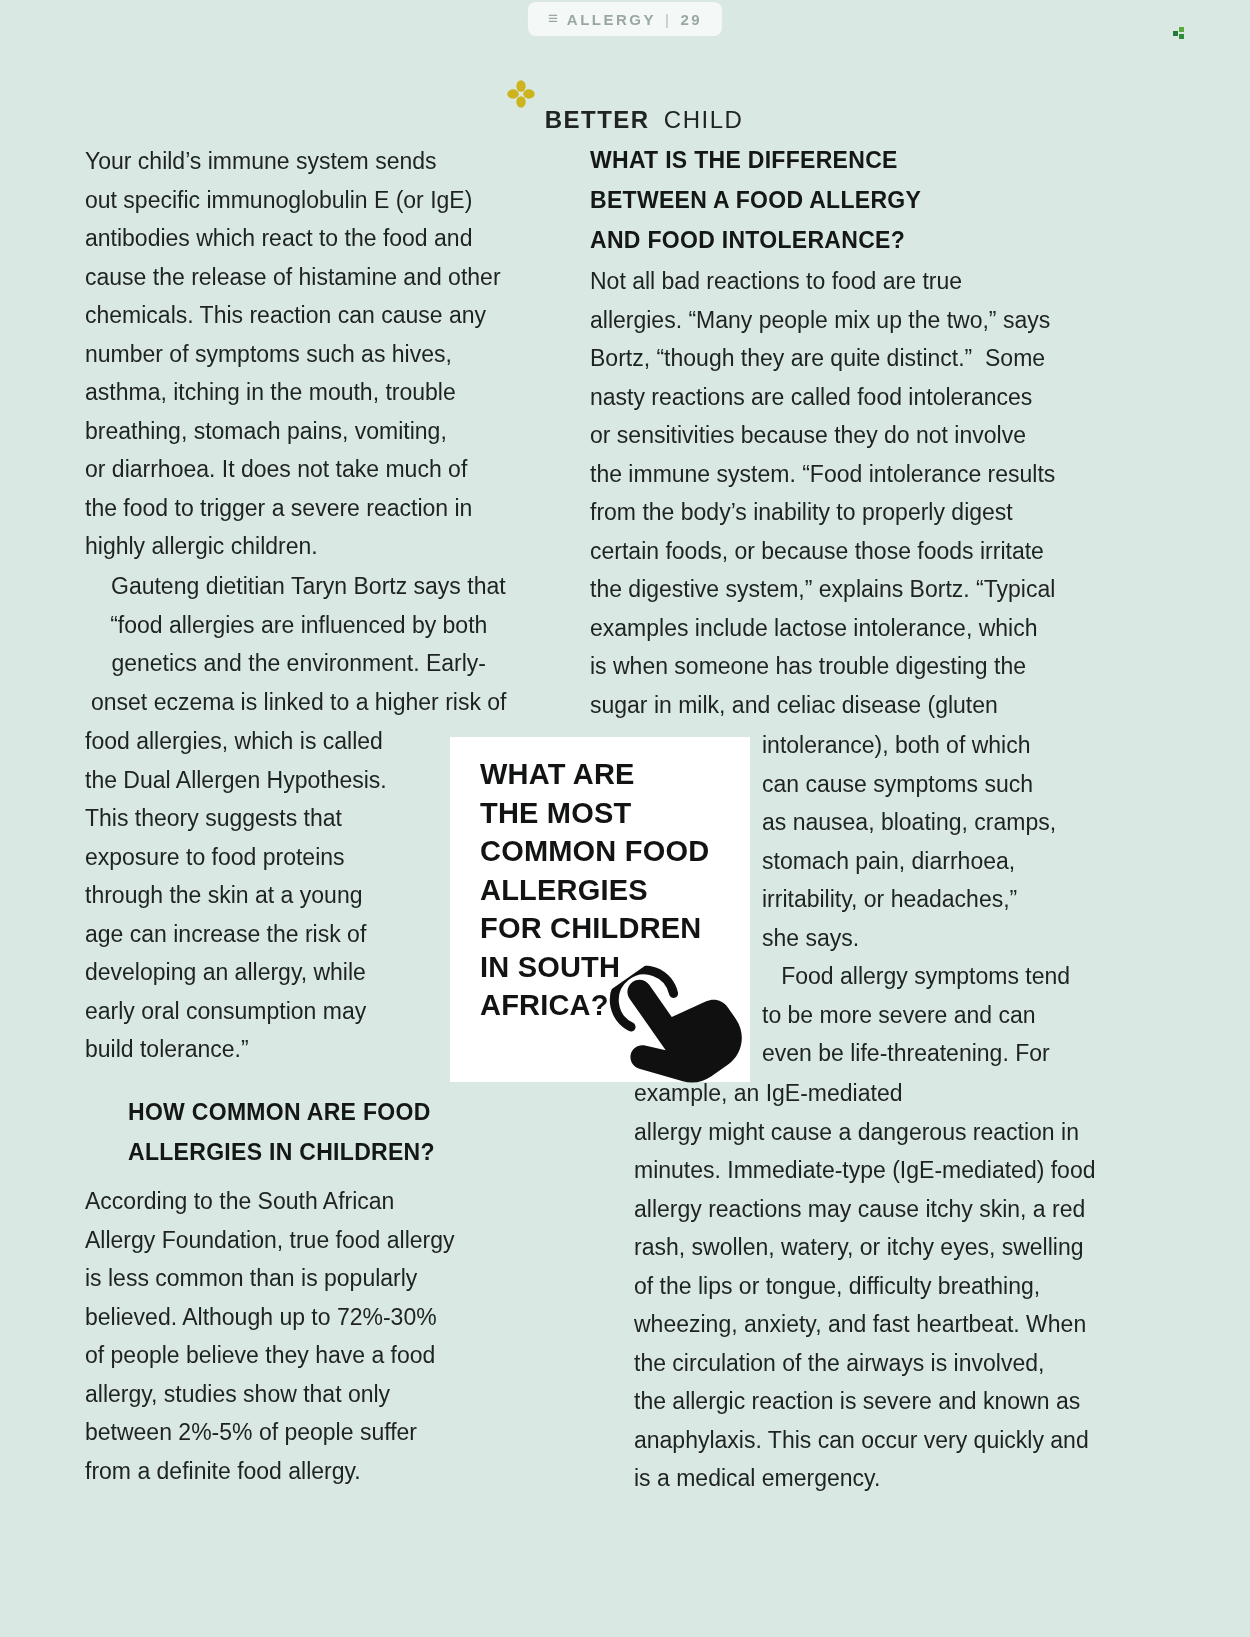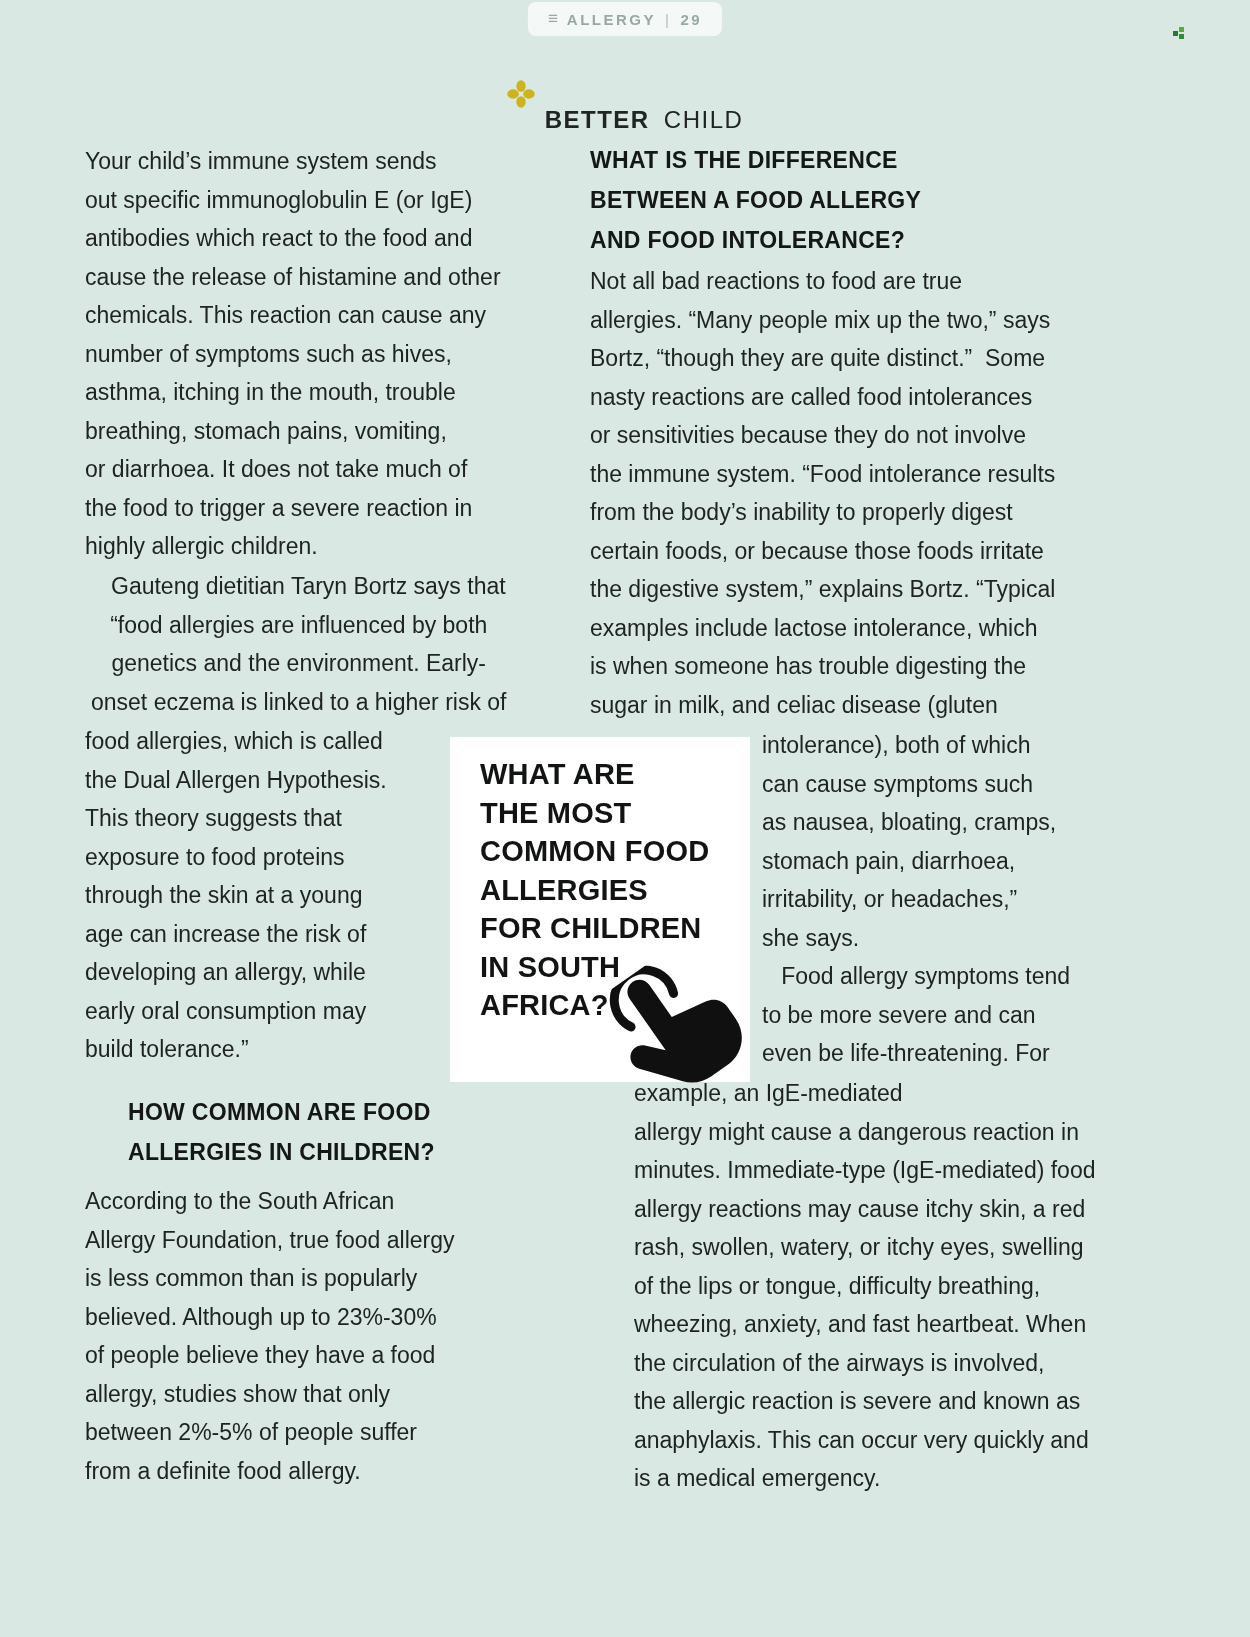--- a/index.html
+++ b/index.html
@@ -149,21 +149,21 @@
 through the skin at a young
 age can increase the risk of
 developing an allergy, while
 early oral consumption may
 build tolerance.”</div>
   <div class="heading pos-lh">HOW COMMON ARE FOOD
 ALLERGIES IN CHILDREN?</div>
   <div class="body-text pos-l5">According to the South African
 Allergy Foundation, true food allergy
 is less common than is popularly
-believed. Although up to 23%-30%
+believed. Although up to 72%-30%
 of people believe they have a food
 allergy, studies show that only
 between 2%-5% of people suffer
 from a definite food allergy.</div>
 
   <div class="heading pos-rh">WHAT IS THE DIFFERENCE
 BETWEEN A FOOD ALLERGY
 AND FOOD INTOLERANCE?</div>
   <div class="body-text pos-r2">Not all bad reactions to food are true
 allergies. “Many people mix up the two,” says

